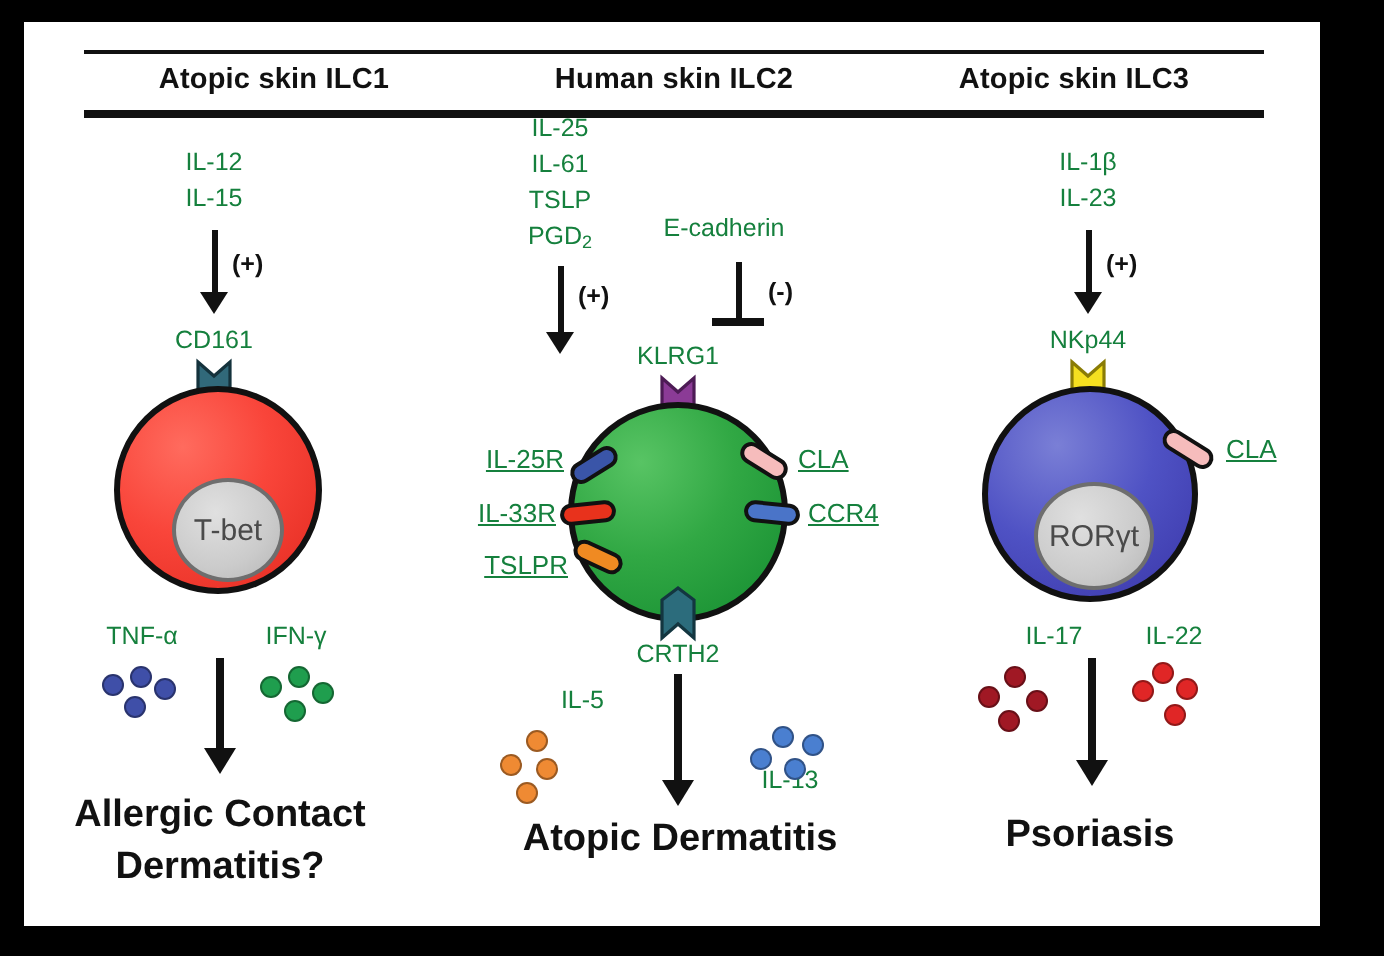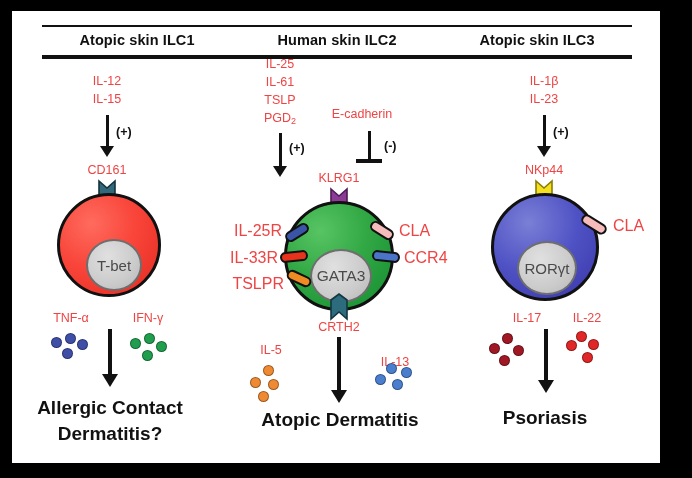--- a/index.html
+++ b/index.html
@@ -27,25 +27,25 @@
     font-weight:bold;
     color:#111;
     letter-spacing:.1px;
     white-space:nowrap;
     text-align:center;
   }
   
   .lbl{
     position:absolute;
     font-size:12.5px;
-    color:#ef4444;
+    color:#15803d;
     white-space:nowrap;
     text-align:center;
   }
-  .lbl.sm{font-size:16px;}
+  .lbl.sm{font-size:13px;text-decoration:underline;}
   .sign{
     position:absolute;
     font-size:12.5px;
     font-weight:bold;
     color:#111;
     white-space:nowrap;
   }
   .disease{
     position:absolute;
     font-size:19px;
@@ -213,21 +213,20 @@
 
   <div class="lbl" style="left:291px;top:160px;width:72px;">KLRG1</div>
 
   <div class="chev" style="left:317px;top:176px;">
     <svg width="20" height="28" viewBox="0 0 20 28">
       <path d="M2 2 L10 9 L18 2 L18 21 L10 27 L2 21 Z" fill="#8b3b96" stroke="#4d1b55" stroke-width="1.6"></path>
     </svg>
   </div>
 
   <div class="cell ilc2" style="left:272px;top:190px;width:110px;height:110px;"></div>
-  <div class="nucleus ilc2n" style="left:298px;top:238px;width:62px;height:54px;">GATA3</div>
 
   <div class="recept" style="left:272px;top:216px;width:26px;height:11px;background:#3a55a8;transform:rotate(-32deg);"></div>
   <div class="lbl sm" style="left:208px;top:211px;width:62px;text-align:right;">IL-25R</div>
 
   <div class="recept" style="left:268px;top:240px;width:28px;height:11px;background:#e8321c;transform:rotate(-6deg);"></div>
   <div class="lbl sm" style="left:204px;top:238px;width:62px;text-align:right;">IL-33R</div>
 
   <div class="recept" style="left:274px;top:262px;width:26px;height:11px;background:#f08a22;transform:rotate(25deg);"></div>
   <div class="lbl sm" style="left:210px;top:264px;width:62px;text-align:right;">TSLPR</div>
 
@@ -237,22 +236,22 @@
   <div class="recept" style="left:360px;top:240px;width:28px;height:11px;background:#4a74c8;transform:rotate(6deg);"></div>
   <div class="lbl sm" style="left:392px;top:238px;width:52px;text-align:left;">CCR4</div>
 
   <div class="chev" style="left:317px;top:282px;">
     <svg width="20" height="28" viewBox="0 0 20 28">
       <path d="M2 7 L10 1 L18 7 L18 26 L10 19 L2 26 Z" fill="#2c6c7c" stroke="#133640" stroke-width="1.6"></path>
     </svg>
   </div>
   <div class="lbl" style="left:292px;top:309px;width:70px;">CRTH2</div>
 
-  <div class="lbl" style="left:228px;top:332px;width:62px;">IL-5</div>
-  <div class="lbl" style="left:352px;top:320px;width:62px;margin-top:24px;">IL-13</div>
+  <div class="lbl" style="left:228px;top:332px;width:62px;text-align:right;">IL-5</div>
+  <div class="lbl" style="left:352px;top:348px;width:62px;margin-top:24px;">IL-13</div>
 
   <div class="dots" style="left:238px;top:354px;width:46px;height:42px;">
     <span style="left:13px;top:0px;background:#ef8a33;"></span>
     <span style="left:0px;top:12px;background:#ef8a33;"></span>
     <span style="left:18px;top:14px;background:#ef8a33;"></span>
     <span style="left:8px;top:26px;background:#ef8a33;"></span>
   </div>
   <div class="dots" style="left:362px;top:352px;width:46px;height:42px;">
     <span style="left:12px;top:0px;background:#4a7fd0;"></span>
     <span style="left:27px;top:4px;background:#4a7fd0;"></span>

